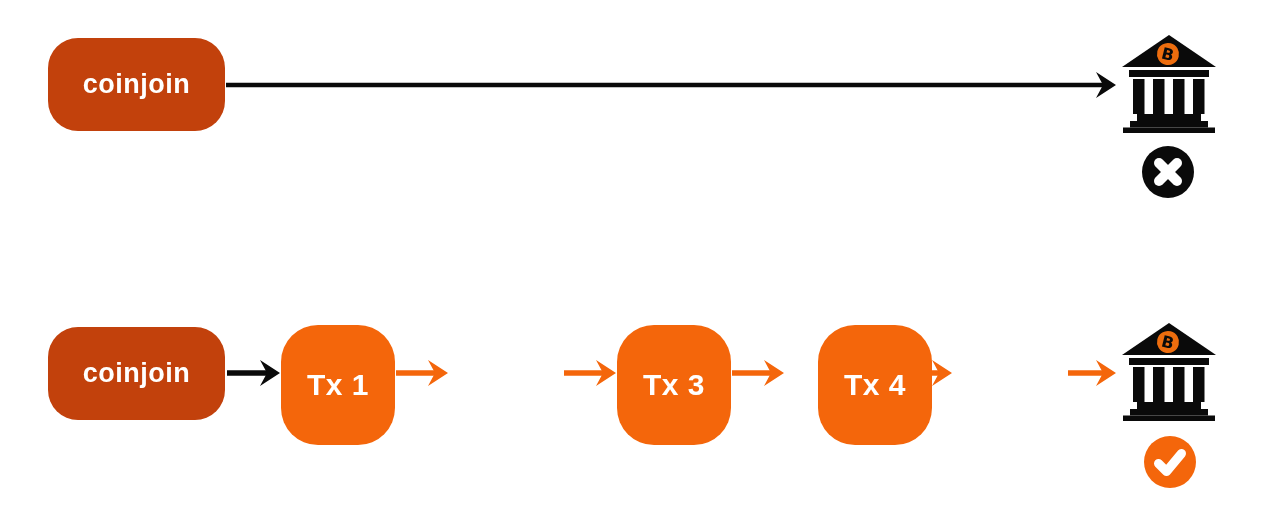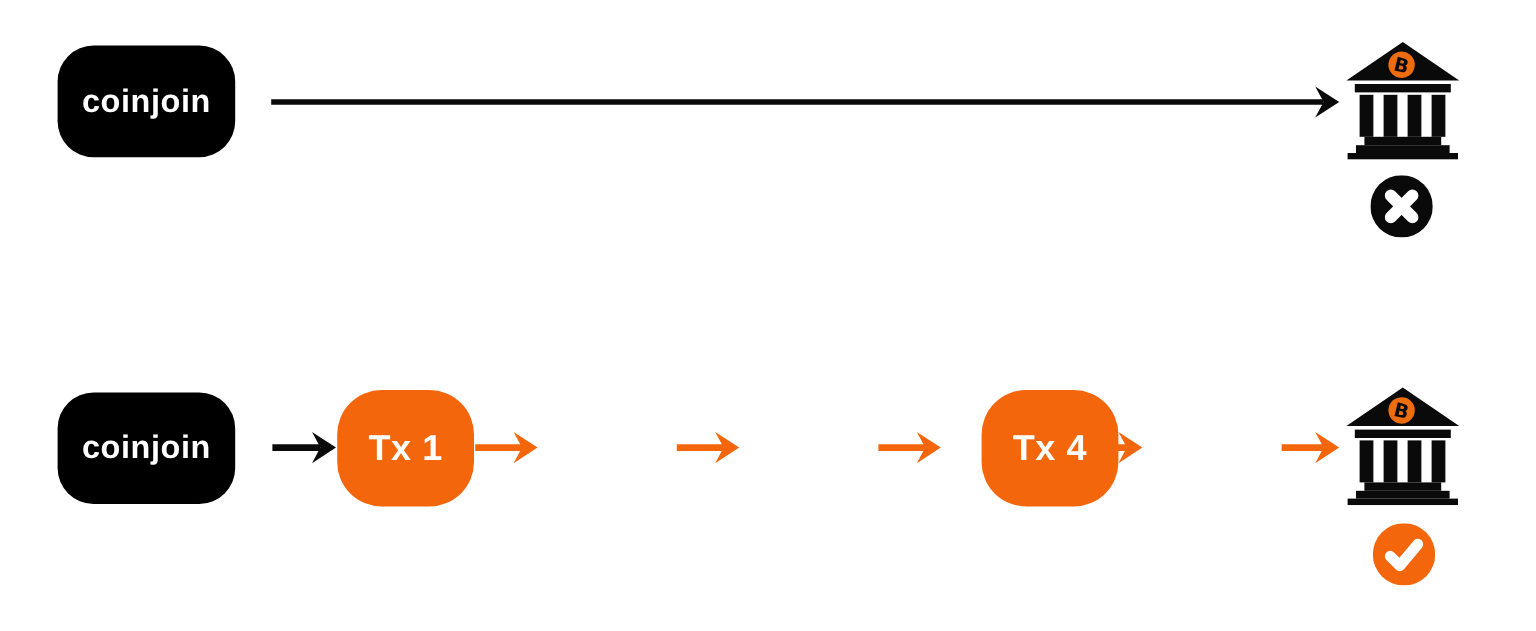--- a/index.html
+++ b/index.html
@@ -4,24 +4,24 @@
 <style>
   html,body{margin:0;padding:0;background:#ffffff;}
   .canvas{
     position:relative;width:1280px;height:526px;background:#ffffff;overflow:hidden;
     font-family:"Liberation Sans","DejaVu Sans",sans-serif;
   }
   .node{
     position:absolute;display:flex;align-items:center;justify-content:center;
     color:#ffffff;font-weight:bold;letter-spacing:0.5px;
   }
-  .black-node{background:#000000;border-radius:30px;width:148px;height:93px;font-size:27px;}
+  .black-node{background:#c2410c;border-radius:30px;width:177px;height:93px;font-size:27px;}
   .coinjoin-top{left:48px;top:38px;}
   .coinjoin-bottom{left:48px;top:327px;}
-  .tx-node{background:#f4660b;border-radius:37px;width:114px;height:97px;top:325px;font-size:30px;}
+  .tx-node{background:#f4660b;border-radius:37px;width:114px;height:120px;top:325px;font-size:30px;}
   .tx-1{left:281px;} .tx-2{left:449px;} .tx-3{left:617px;} .tx-4{left:818px;} .tx-5{left:953px;}
   .overlay{position:absolute;left:0;top:0;pointer-events:none;}
   .bank{position:absolute;width:102px;height:100px;}
   .bank-top{left:1118px;top:33px;}
   .bank-bottom{left:1118px;top:321px;}
   .badge{position:absolute;width:52px;height:52px;}
   .badge-cross{left:1142px;top:146px;}
   .badge-check{left:1144px;top:436px;}
 </style>
 </head>
@@ -91,20 +91,23 @@
     <line x1="35" y1="17" x2="17" y2="35" stroke="#ffffff" stroke-width="10" stroke-linecap="round"></line>
   </svg>
 
   <div class="node black-node coinjoin-bottom">
     <span>coinjoin</span>
   </div>
 
   <div class="node tx-node tx-1">
     <span>Tx 1</span>
   </div>
+  <div class="node tx-node tx-3">
+    <span>Tx 3</span>
+  </div>
   <div class="node tx-node tx-4">
     <span>Tx 4</span>
   </div>
 
   <svg class="bank bank-bottom" viewBox="0 0 100 100">
     <g>
       <polygon points="50,2 97,34 3,34" fill="#0a0a0a"></polygon>
       <rect x="10" y="37" width="80" height="7" fill="#0a0a0a"></rect>
       <rect x="14" y="46" width="11.5" height="35" fill="#0a0a0a"></rect>
       <rect x="34" y="46" width="11.5" height="35" fill="#0a0a0a"></rect>

